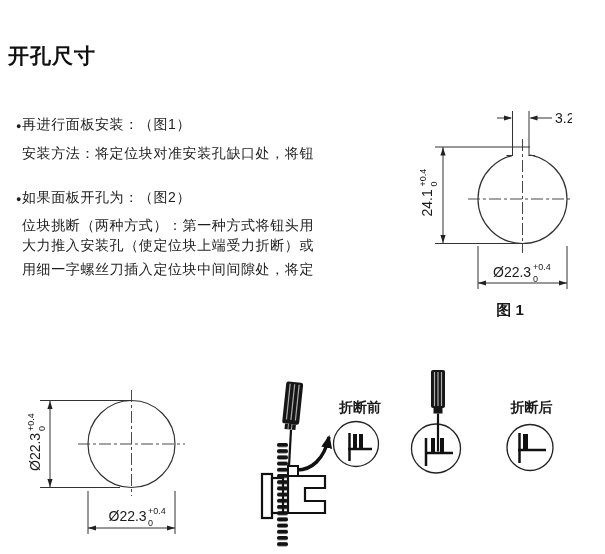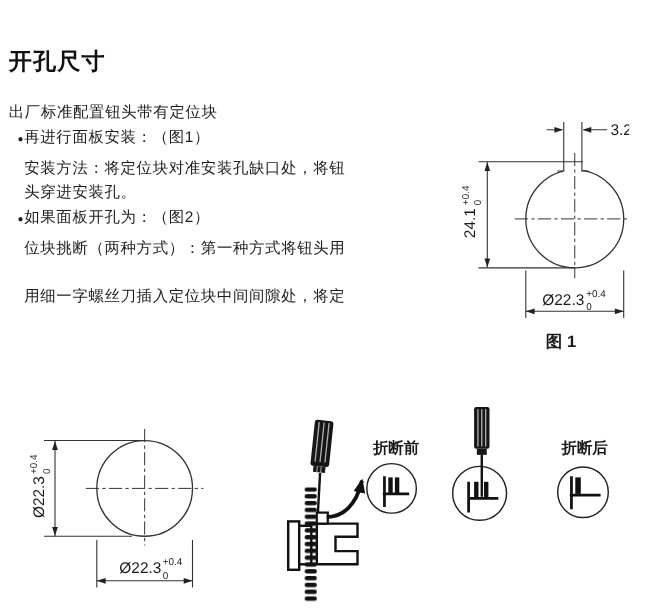--- a/index.html
+++ b/index.html
@@ -16,34 +16,33 @@
   .cap{font-size:15px;font-weight:bold;}
   .blab{font-size:14px;font-weight:bold;}
 </style>
 </head>
 <body>
 
 <div class="page">
 
   <div class="title">开孔尺寸</div>
 
-  <div class="tl" style="left:8px;top:58px;">出厂标准配置钮头带有定位块</div>
 
   <div class="tl" style="left:8px;top:81px;">
     <span class="bullet">●</span>
     <span class="btxt">再进行面板安装：（图1）</span>
   </div>
   <div class="tl" style="left:22px;top:110px;font-family:Liberation Serif, serif;">安装方法：将定位块对准安装孔缺口处，将钮</div>
-  <div class="tl" style="left:22px;top:131px;">头穿进安装孔。</div>
 
   <div class="tl" style="left:8px;top:154px;">
     <span class="bullet">●</span>
     <span class="btxt">如果面板开孔为：（图2）</span>
   </div>
   <div class="tl" style="left:22px;top:182px;">位块挑断（两种方式）：第一种方式将钮头用</div>
+  <div class="tl" style="left:22px;top:202px;">大力推入安装孔（使定位块上端受力折断）或</div>
   <div class="tl" style="left:22px;top:226px;">用细一字螺丝刀插入定位块中间间隙处，将定</div>
 
   <svg class="figsvg" style="left:410px;top:60px;" width="195" height="235" viewBox="0 0 195 235">
 
     <circle cx="112.5" cy="103" r="44.5" fill="none" stroke="#333" stroke-width="1.2"></circle>
 
     <rect x="102" y="46" width="17.5" height="15" fill="#fff"></rect>
 
     <line x1="102.5" y1="15" x2="102.5" y2="59.5" stroke="#333" stroke-width="1"></line>
     <line x1="119" y1="15" x2="119" y2="59.5" stroke="#333" stroke-width="1"></line>

